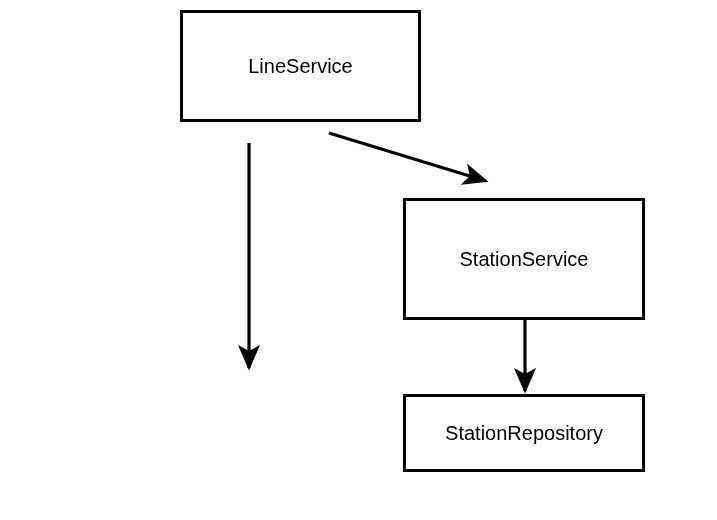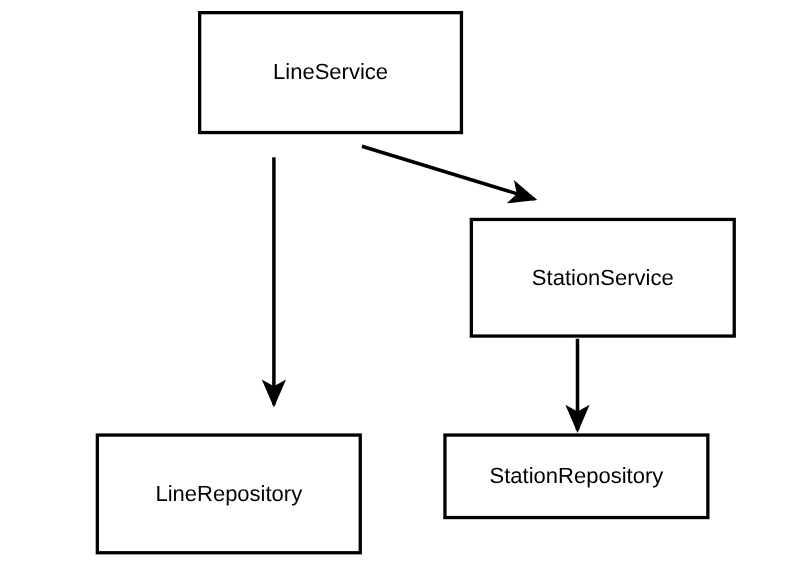--- a/index.html
+++ b/index.html
@@ -59,25 +59,22 @@
 
     <line x1="329" y1="133" x2="486" y2="181" stroke="#000000" stroke-width="3.2" marker-end="url(#arrowhead)"></line>
 
     <line x1="525" y1="308" x2="525" y2="391" stroke="#000000" stroke-width="3.2" marker-end="url(#arrowhead)"></line>
   </svg>
 
   <div class="node" style="left:180px; top:10px; width:241px; height:112px;">
     <span class="node-label">LineService</span>
   </div>
 
-  <div class="node" style="left:403px; top:198px; width:242px; height:109px;margin-left:24px;">
+  <div class="node" style="left:403px; top:198px; width:242px; height:122px;">
     <span class="node-label">StationService</span>
   </div>
 
-  <div class="node" style="left:87px; top:394px; width:242px; height:110px;">
-    <span class="node-label">LineRepository</span>
-  </div>
 
   <div class="node" style="left:403px; top:394px; width:242px; height:78px;">
     <span class="node-label">StationRepository</span>
   </div>
 
 </div>
 
 </body></html>

